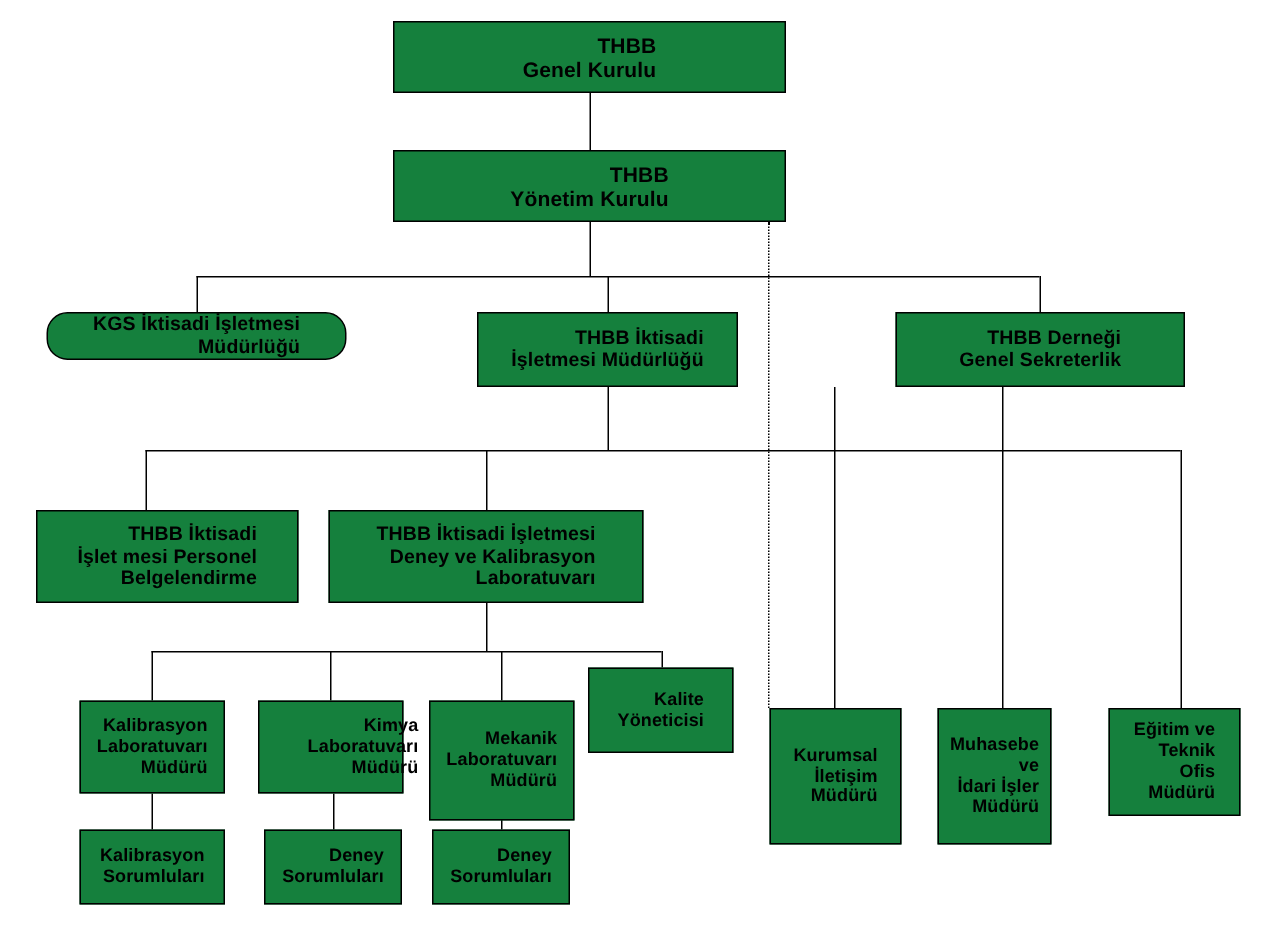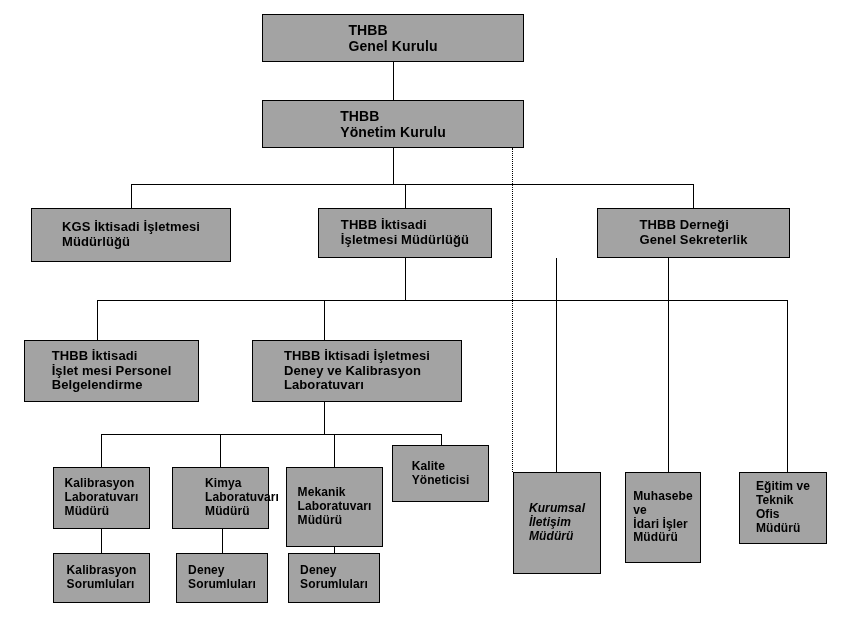--- a/index.html
+++ b/index.html
@@ -11,25 +11,25 @@
     position: relative;
     width: 858px;
     height: 623px;
     background: #ffffff;
     font-family: "Liberation Sans", sans-serif;
     overflow: hidden;
   }
   .node {
     position: absolute;
     box-sizing: border-box;
-    background: #a3a3a3;
+    background: #15803d;
     border: 1px solid #000000;
     color: #000000;
     font-weight: bold;
-    text-align: left;
+    text-align: right;
     display: flex;
     align-items: center;
     justify-content: center;
     line-height: 1.15;
     white-space: pre-line;
     letter-spacing: 0.1px;
   }
   .line {
     position: absolute;
     background: #000000;
@@ -67,50 +67,50 @@
     <div class="line v" style="left: 334px; top: 434px; height: 33px;"></div>
     <div class="line v" style="left: 441px; top: 434px; height: 11px;"></div>
     <div class="line v" style="left: 101px; top: 529px; height: 24px;"></div>
     <div class="line v" style="left: 222px; top: 529px; height: 24px;"></div>
     <div class="line v" style="left: 334px; top: 529px; height: 24px;"></div>
     <div class="dotted" style="left: 512px; top: 148px; height: 324px;"></div>
     <div class="node" style="left: 262px; top: 14px; width: 262px; height: 48px; font-size: 14px;">THBB
 Genel Kurulu</div>
     <div class="node" style="left: 262px; top: 100px; width: 262px; height: 48px; font-size: 14px;">THBB
 Yönetim Kurulu</div>
-    <div class="node" style="left: 31px; top: 208px; width: 200px; height: 54px; font-size: 13px;">KGS İktisadi İşletmesi
+    <div class="node" style="left: 31px; top: 208px; width: 200px; height: 32px; font-size: 13px; border-radius: 14px;">KGS İktisadi İşletmesi
 Müdürlüğü</div>
     <div class="node" style="left: 318px; top: 208px; width: 174px; height: 50px; font-size: 13px;">THBB İktisadi
 İşletmesi Müdürlüğü</div>
     <div class="node" style="left: 597px; top: 208px; width: 193px; height: 50px; font-size: 13px;">THBB Derneği
 Genel  Sekreterlik</div>
     <div class="node" style="left: 24px; top: 340px; width: 175px; height: 62px; font-size: 13px;">THBB İktisadi
 İşlet mesi Personel
 Belgelendirme</div>
-    <div class="node" style="left: 219px; top: 340px; width: 210px; height: 62px; font-size: 13px; margin-left: 33px;">THBB İktisadi İşletmesi
+    <div class="node" style="left: 219px; top: 340px; width: 210px; height: 62px; font-size: 13px;">THBB İktisadi İşletmesi
 Deney ve Kalibrasyon
 Laboratuvarı</div>
     <div class="node" style="left: 392px; top: 445px; width: 97px; height: 57px; font-size: 12px;">Kalite
 Yöneticisi</div>
     <div class="node" style="left: 53px; top: 467px; width: 97px; height: 62px; font-size: 12px;">Kalibrasyon
 Laboratuvarı
 Müdürü</div>
     <div class="node" style="left: 172px; top: 467px; width: 97px; height: 62px; font-size: 12px; padding-left: 43px;">Kimya
 Laboratuvarı
 Müdürü</div>
     <div class="node" style="left: 286px; top: 467px; width: 97px; height: 80px; font-size: 12px;">Mekanik
 Laboratuvarı
 Müdürü</div>
     <div class="node" style="left: 53px; top: 553px; width: 97px; height: 50px; font-size: 12px;">Kalibrasyon
 Sorumluları</div>
     <div class="node" style="left: 176px; top: 553px; width: 92px; height: 50px; font-size: 12px;">Deney
 Sorumluları</div>
     <div class="node" style="left: 288px; top: 553px; width: 92px; height: 50px; font-size: 12px;">Deney
 Sorumluları</div>
-    <div class="node" style="left: 513px; top: 472px; width: 88px; height: 102px; font-size: 12px; font-style: italic;">Kurumsal
+    <div class="node" style="left: 513px; top: 472px; width: 88px; height: 91px; font-size: 12px;">Kurumsal
 İletişim
 Müdürü</div>
     <div class="node" style="left: 625px; top: 472px; width: 76px; height: 91px; font-size: 12px;">Muhasebe
 ve
 İdari İşler
 Müdürü</div>
     <div class="node" style="left: 739px; top: 472px; width: 88px; height: 72px; font-size: 12px;">Eğitim ve
 Teknik
 Ofis
 Müdürü</div>

